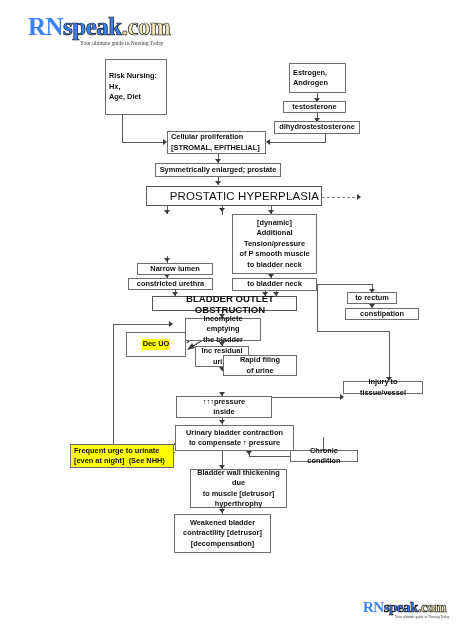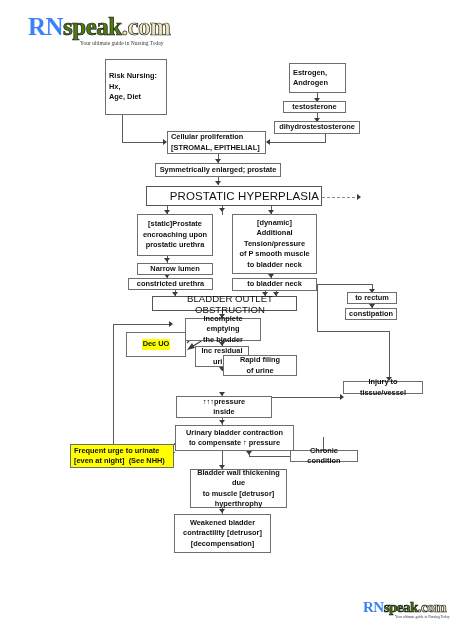--- a/index.html
+++ b/index.html
@@ -25,21 +25,21 @@
     line-height: 1;
     user-select: none;
   }
   .logo-main {
     font-family: "Liberation Serif", serif;
     font-weight: bold;
     letter-spacing: -0.5px;
     white-space: nowrap;
   }
   .logo-rn { color: #3b82f6; }
-  .logo-speak { color: #4d7c0f; -webkit-text-stroke: 0.7px #191919; }
+  .logo-speak { color: #3b82f6; -webkit-text-stroke: 0.7px #191919; }
   .logo-dotcom { color: #efe7b8; -webkit-text-stroke: 0.7px #191919; }
   .logo-tag {
     font-family: "Liberation Serif", serif;
     color: #3a3a3a;
     white-space: nowrap;
   }
   #logo-header { left: 28px; top: 14px; }
   #logo-header .logo-main { font-size: 25px; }
   #logo-header .logo-tag { font-size: 5.5px; margin-top: 2px; margin-left: 52px; }
   #logo-footer { left: 363px; top: 600px; }
@@ -70,21 +70,21 @@
   }
   .node.big {
     font-size: 11.5px;
     font-weight: normal;
     line-height: 13px;
     letter-spacing: 0.1px;
     border: 1px solid #555;
   }
   .node.big2 {
     font-size: 9.6px;
-    font-weight: normal;
+    font-weight: bold;
     line-height: 11px;
     border: 1px solid #555;
     padding-left: 13px;
   }
   .node.dashed {
     border: 1px dashed #8a8a8a;
   }
   .hl {
     background: #ffff00;
     padding: 0 1px;
@@ -272,27 +272,20 @@
 
   <div class="node" style="left:155px; top:163px; width:126px; height:14px;">
     <span>Symmetrically enlarged; prostate</span>
   </div>
 
   <div class="node big" style="left:146px; top:186px; width:176px; height:20px;justify-content:flex-end;">
     <span>PROSTATIC HYPERPLASIA</span>
   </div>
 
 
-  <div class="node" style="left:137px; top:214px; width:76px; height:42px;">
-    <div>
-      <div>[static]Prostate</div>
-      <div>encroaching upon</div>
-      <div>prostatic urethra</div>
-    </div>
-  </div>
 
   <div class="node" style="left:232px; top:214px; width:85px; height:60px;">
     <div>
       <div>[dynamic]</div>
       <div>Additional</div>
       <div>Tension/pressure</div>
       <div>of P smooth muscle</div>
       <div>to bladder neck</div>
     </div>
   </div>
@@ -310,21 +303,21 @@
   </div>
 
   <div class="node big2" style="left:152px; top:296px; width:145px; height:15px;">
     <span>BLADDER OUTLET OBSTRUCTION</span>
   </div>
 
   <div class="node" style="left:347px; top:292px; width:50px; height:12px;">
     <span>to rectum</span>
   </div>
 
-  <div class="node" style="left:345px; top:308px; width:52px; height:12px;">
+  <div class="node" style="left:345px; top:308px; width:74px; height:12px;">
     <span>constipation</span>
   </div>
 
   <div class="node" style="left:185px; top:318px; width:76px; height:23px;">
     <div>
       <div>Incomplete emptying</div>
       <div>the bladder</div>
     </div>
   </div>
 

